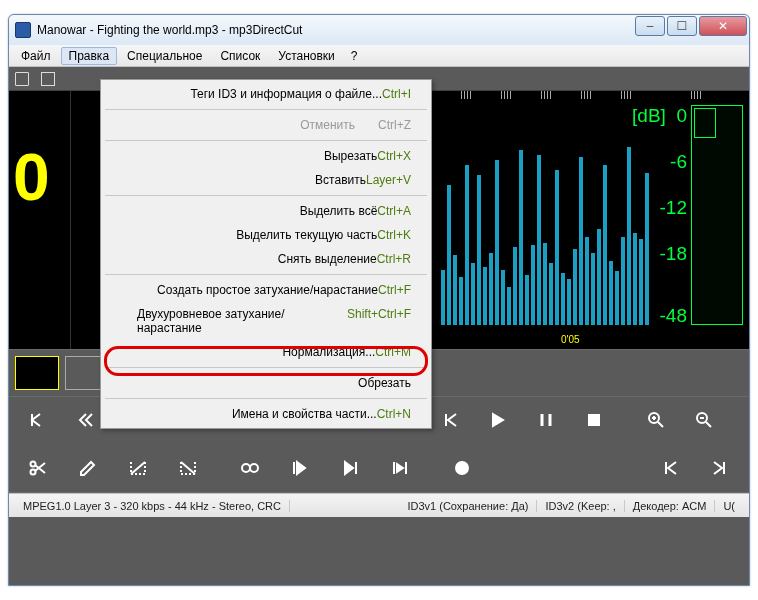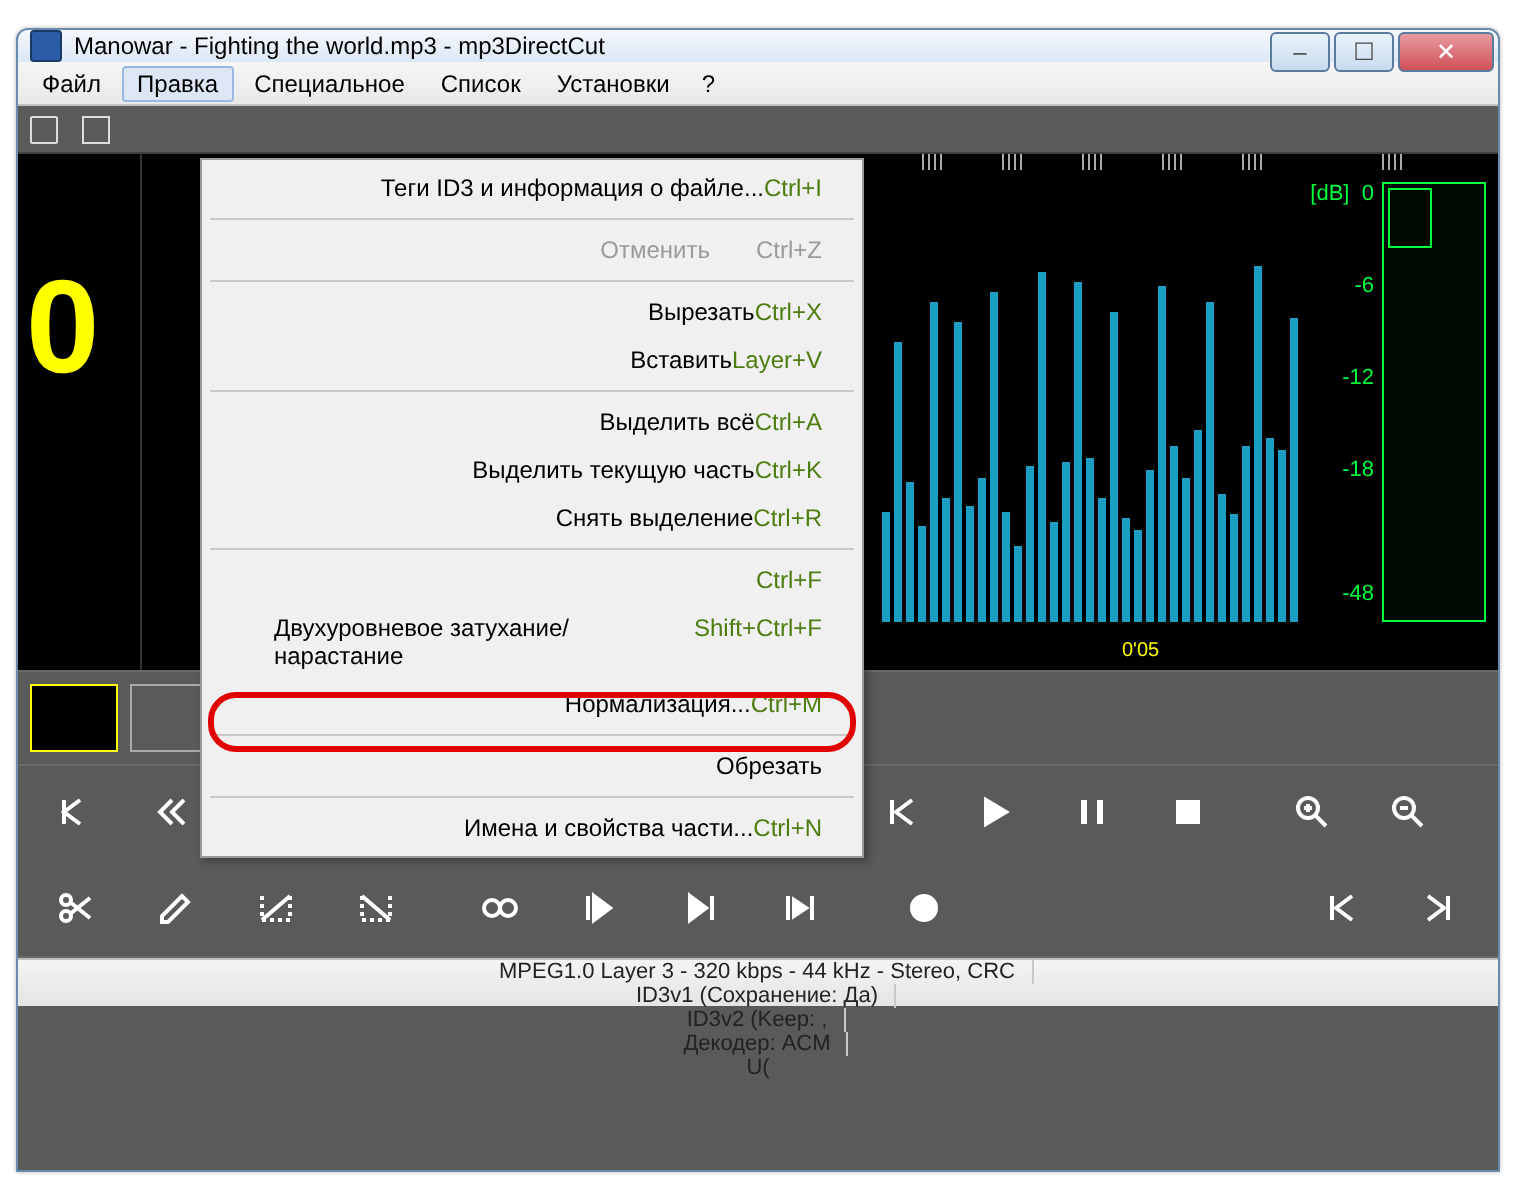--- a/index.html
+++ b/index.html
@@ -1,20 +1,20 @@
 <!DOCTYPE html>
 <html><head>
 <meta charset="utf-8">
 <style>
 * { box-sizing: border-box; margin: 0; padding: 0; font-family: "Segoe UI", Tahoma, sans-serif; }
 body { background: #fff; width: 758px; height: 600px; overflow: hidden; position: relative; }
 
 
 .window { width: 742px; height: 572px; margin: 14px 8px; border: 1px solid #6a8bb0; border-radius: 6px 6px 0 0; background: #fff; box-shadow: 0 0 2px rgba(0,0,0,.3); display: flex; flex-direction: column; }
-.titlebar { height: 16px; background: linear-gradient(#f4f8fc,#dce8f6); border-radius: 6px 6px 0 0; display: flex; align-items: center; padding: 0 6px; position: relative; }
+.titlebar { height: 30px; background: linear-gradient(#f4f8fc,#dce8f6); border-radius: 6px 6px 0 0; display: flex; align-items: center; padding: 0 6px; position: relative; }
 .titlebar .app-icon { width: 16px; height: 16px; background: #2a5ca8; border: 1px solid #1a3a66; border-radius: 2px; margin-right: 6px; position: relative; }
 .titlebar .title { font-size: 12px; color: #000; flex: 1; }
 .win-btns { display: flex; gap: 2px; position: absolute; right: 2px; top: 1px; }
 .win-btn { width: 30px; height: 20px; border: 1px solid #5a7aa0; border-radius: 3px; background: linear-gradient(#eaf2fa,#c8dcf0); font-size: 12px; text-align: center; line-height: 18px; color: #4a4a4a; }
 .win-btn.close { width: 48px; background: linear-gradient(#e89aa0,#d05058); color: #fff; }
 
 
 .menubar { height: 22px; background: linear-gradient(#f6f6f6,#e8e8e8); border-bottom: 1px solid #c0c0c0; display: flex; align-items: center; padding: 0 4px; font-size: 12px; gap: 2px; }
 .menubar .menu-item { padding: 2px 8px; cursor: default; }
 .menubar .menu-item.active { background: #dde6f4; border: 1px solid #9ab8e0; border-radius: 2px; padding: 1px 7px; }
@@ -33,42 +33,42 @@
 .wave-left { width: 62px; background: #000; position: relative; border-right: 1px solid #333; }
 .big-zero { position: absolute; left: 4px; top: 48px; font-size: 66px; font-weight: 700; color: #ffff00; font-family: Arial, sans-serif; }
 .wave-canvas { flex: 1; background: #000; position: relative; overflow: hidden; }
 .wave-bars { position: absolute; left: 0; right: 60px; bottom: 24px; height: 220px; }
 .wbar { position: absolute; bottom: 0; width: 4px; background: #1aa0c4; }
 .wave-ruler { position: absolute; left: 0; right: 0; top: 0; height: 12px; }
 .ruler-grp { position: absolute; top: 0; display: flex; gap: 2px; }
 .ruler-grp span { width: 1px; height: 8px; background: #aaa; display: block; }
 .wave-time { position: absolute; bottom: 4px; font-size: 10px; color: #ffff00; }
 
-.db-scale { position: absolute; right: 62px; top: 14px; bottom: 24px; width: 36px; color: #00ff3c; font-size: 11px; text-align: right; }
+.db-scale { position: absolute; right: 62px; top: 14px; bottom: 24px; width: 36px; color: #00ff3c; font-size: 19px; text-align: right; }
 .db-scale div { position: absolute; right: 0; }
 .db-box { position: absolute; right: 6px; top: 14px; width: 52px; bottom: 24px; border: 1px solid #00ff3c; background: rgba(0,255,60,.03); }
 .db-box-inner { position: absolute; left: 2px; right: 26px; top: 2px; height: 30px; border: 1px solid #00ff3c; }
 
 
 .thumb-row { height: 48px; background: #5a5a5a; border-top: 1px solid #6a6a6a; border-bottom: 1px solid #6a6a6a; display: flex; align-items: center; padding: 4px 6px; gap: 6px; }
 .thumb { width: 44px; height: 34px; border: 1px solid #ffff00; background: #000; }
 .thumb2 { width: 44px; height: 34px; border: 1px solid #aaa; background: #5a5a5a; }
 
 
 .transport { height: 48px; background: #5a5a5a; display: flex; align-items: center; padding: 0 18px; gap: 40px; color: #fff; }
 .tr-group { display: flex; gap: 26px; }
 .tr-btn { width: 22px; height: 22px; color: #fff; font-size: 16px; text-align: center; cursor: pointer; }
 .tr-btn svg { width: 20px; height: 20px; stroke: #fff; stroke-width: 2; fill: none; }
 
 
 .editrow { height: 48px; background: #5a5a5a; display: flex; align-items: center; padding: 0 18px; gap: 40px; color: #fff; border-bottom: 1px solid #6a6a6a; }
 .er-group { display: flex; gap: 28px; }
 
 
-.status { height: 24px; background: linear-gradient(#f4f4f4,#e4e4e4); border-top: 1px solid #c0c0c0; display: flex; align-items: center; font-size: 11px; color: #222; padding: 0 6px; flex-direction: column; }
+.status { height: 24px; background: linear-gradient(#f4f4f4,#e4e4e4); border-top: 1px solid #c0c0c0; display: flex; align-items: center; font-size: 11px; color: #222; padding: 0 6px; }
 .status-cell { padding: 0 8px; border-right: 1px solid #c8c8c8; white-space: nowrap; }
 .status-cell:last-child { border-right: none; }
 
 
 .dropdown { position: absolute; left: 100px; top: 79px; width: 332px; background: #f0f0f0; border: 1px solid #9a9a9a; box-shadow: 2px 2px 4px rgba(0,0,0,.3); font-size: 12px; padding: 2px; z-index: 50; }
 .dd-item { display: flex; justify-content: flex-end; padding: 5px 18px 5px 34px; cursor: default; }
 .dd-item.disabled { color: #9a9a9a; }
 .dd-sep { height: 1px; background: #c8c8c8; margin: 3px 2px; }
 .dd-shortcut { color: #4d7c0f; }
 .dd-item.disabled .dd-shortcut { color: #9a9a9a; margin-left: 23px; }
@@ -350,20 +350,21 @@
   <div class="dd-item">
     <span>Выделить текущую часть</span>
     <span class="dd-shortcut">Ctrl+K</span>
   </div>
   <div class="dd-item">
     <span>Снять выделение</span>
     <span class="dd-shortcut">Ctrl+R</span>
   </div>
   <div class="dd-sep"></div>
   <div class="dd-item">
+    <span>Создать простое затухание/нарастание</span>
     <span class="dd-shortcut">Ctrl+F</span>
   </div>
   <div class="dd-item">
     <span>Двухуровневое затухание/нарастание</span>
     <span class="dd-shortcut">Shift+Ctrl+F</span>
   </div>
   <div class="dd-item">
     <span>Нормализация...</span>
     <span class="dd-shortcut">Ctrl+M</span>
   </div>

